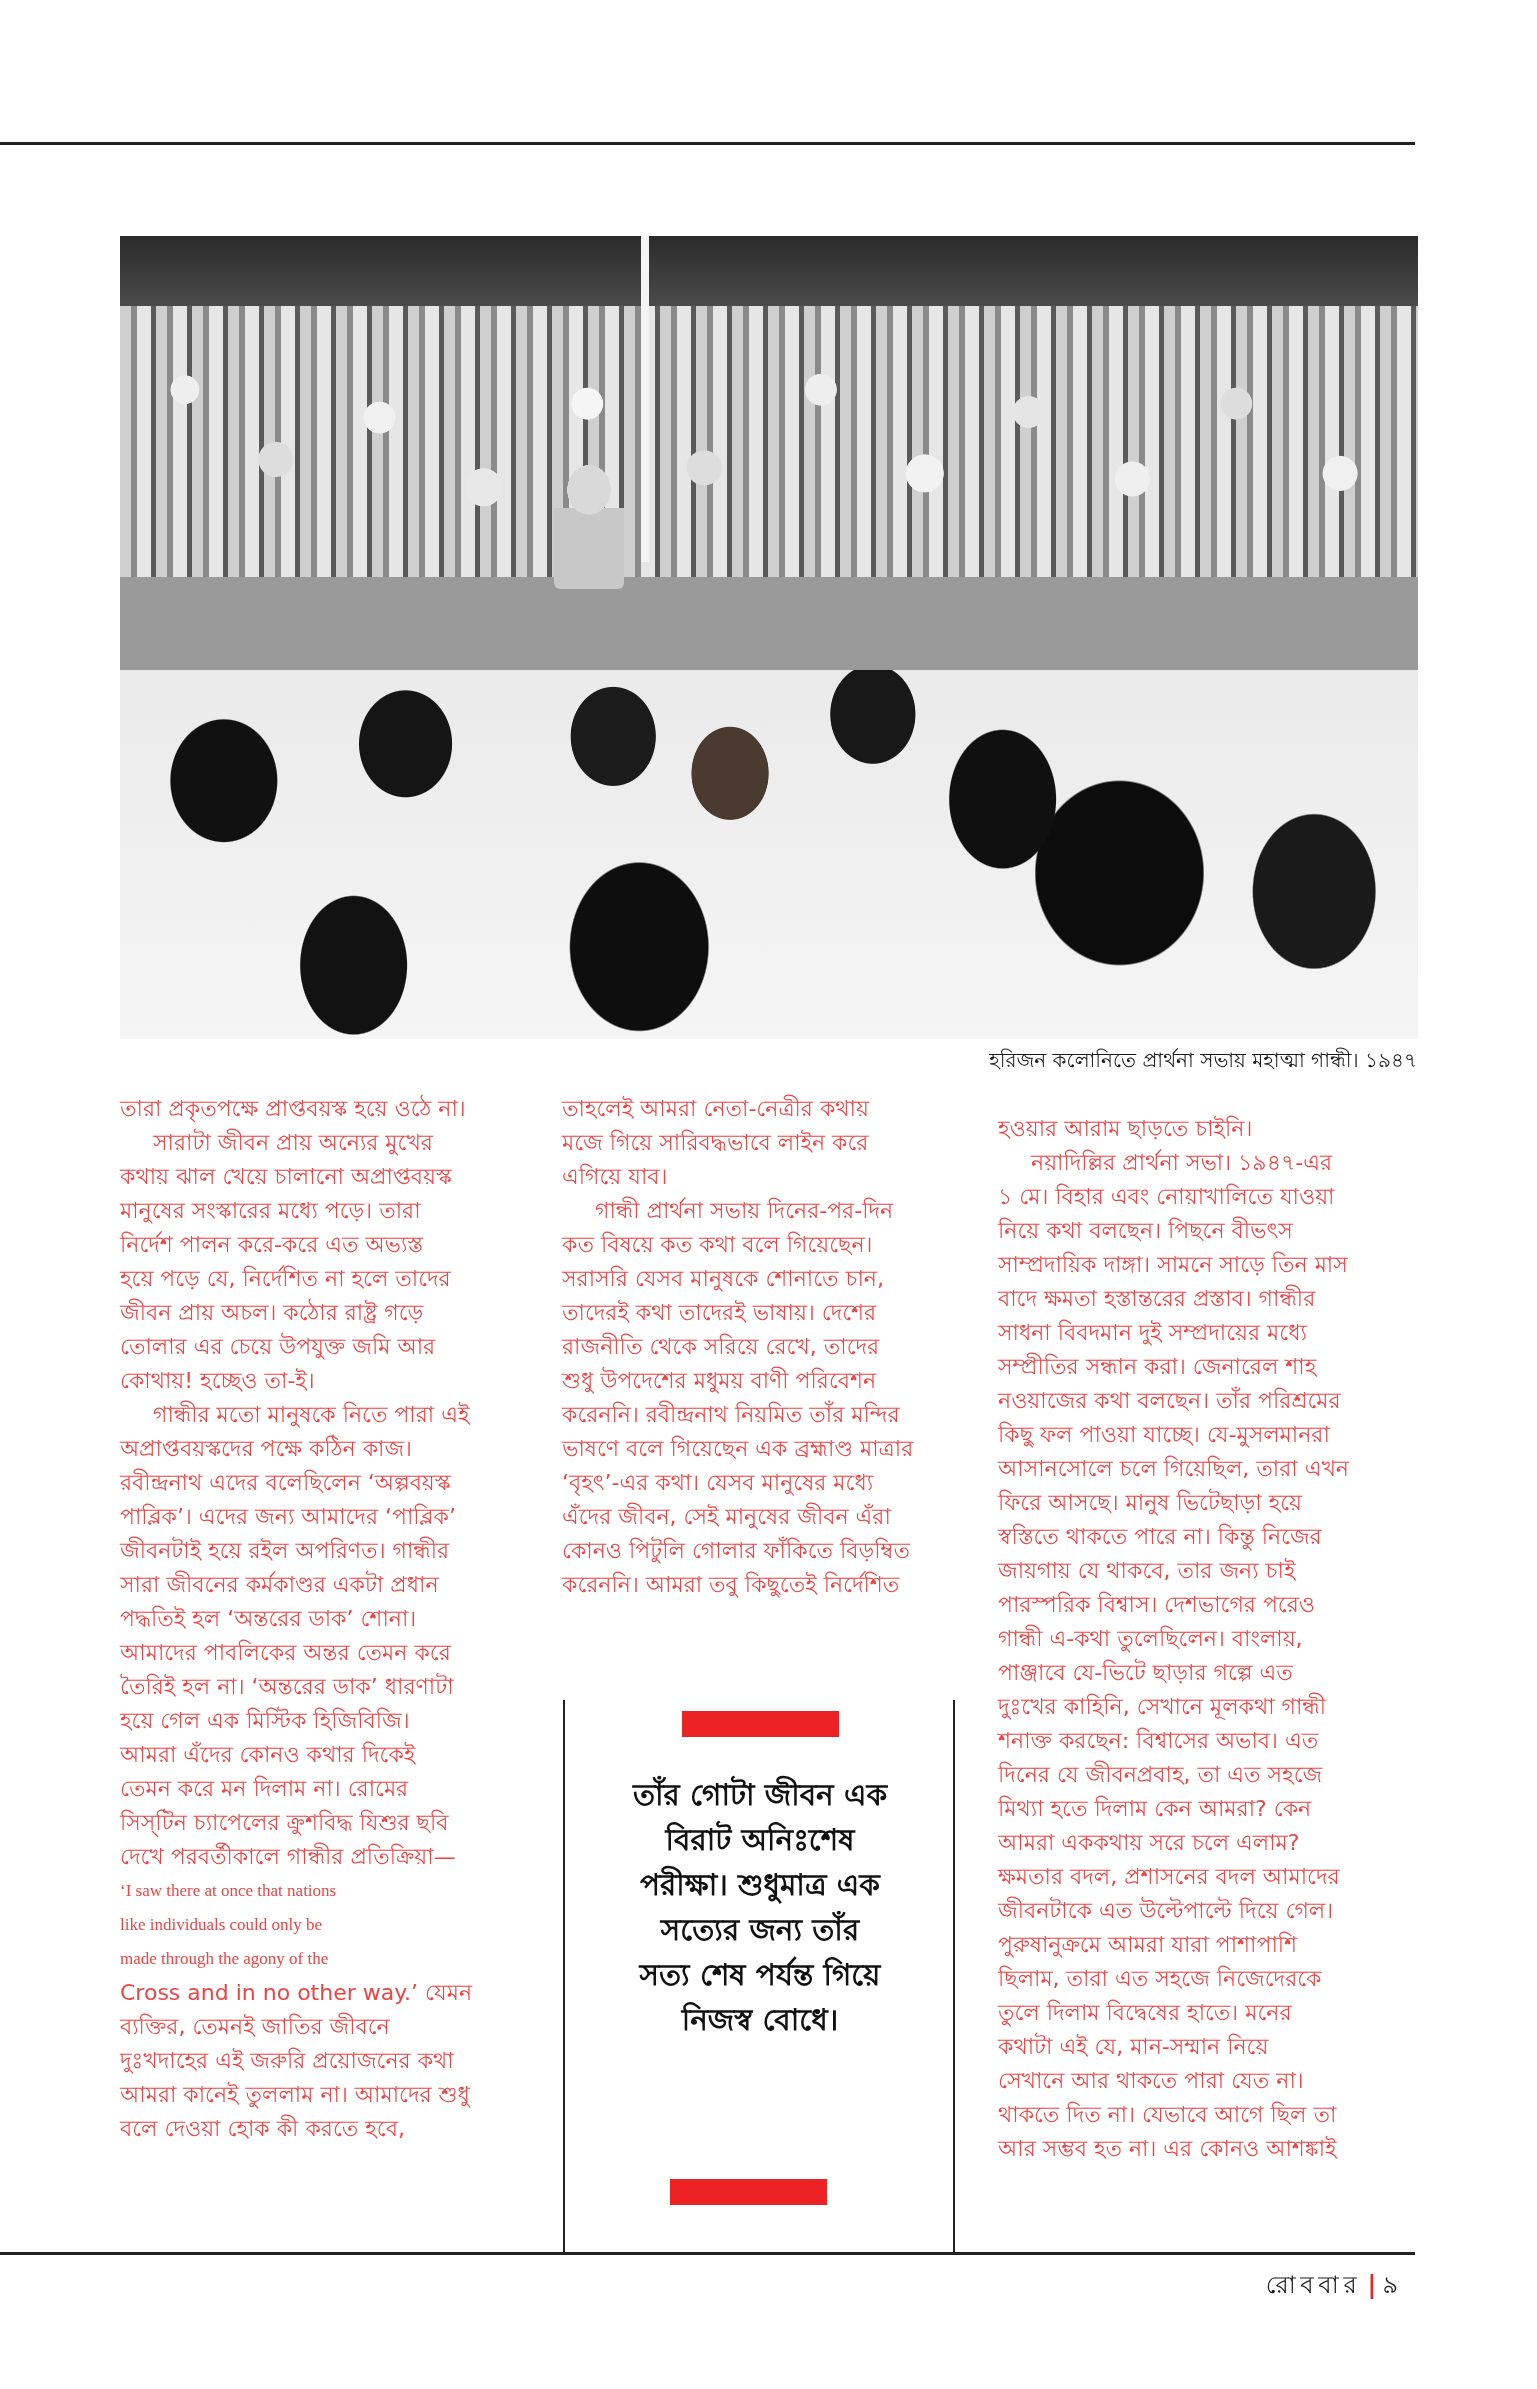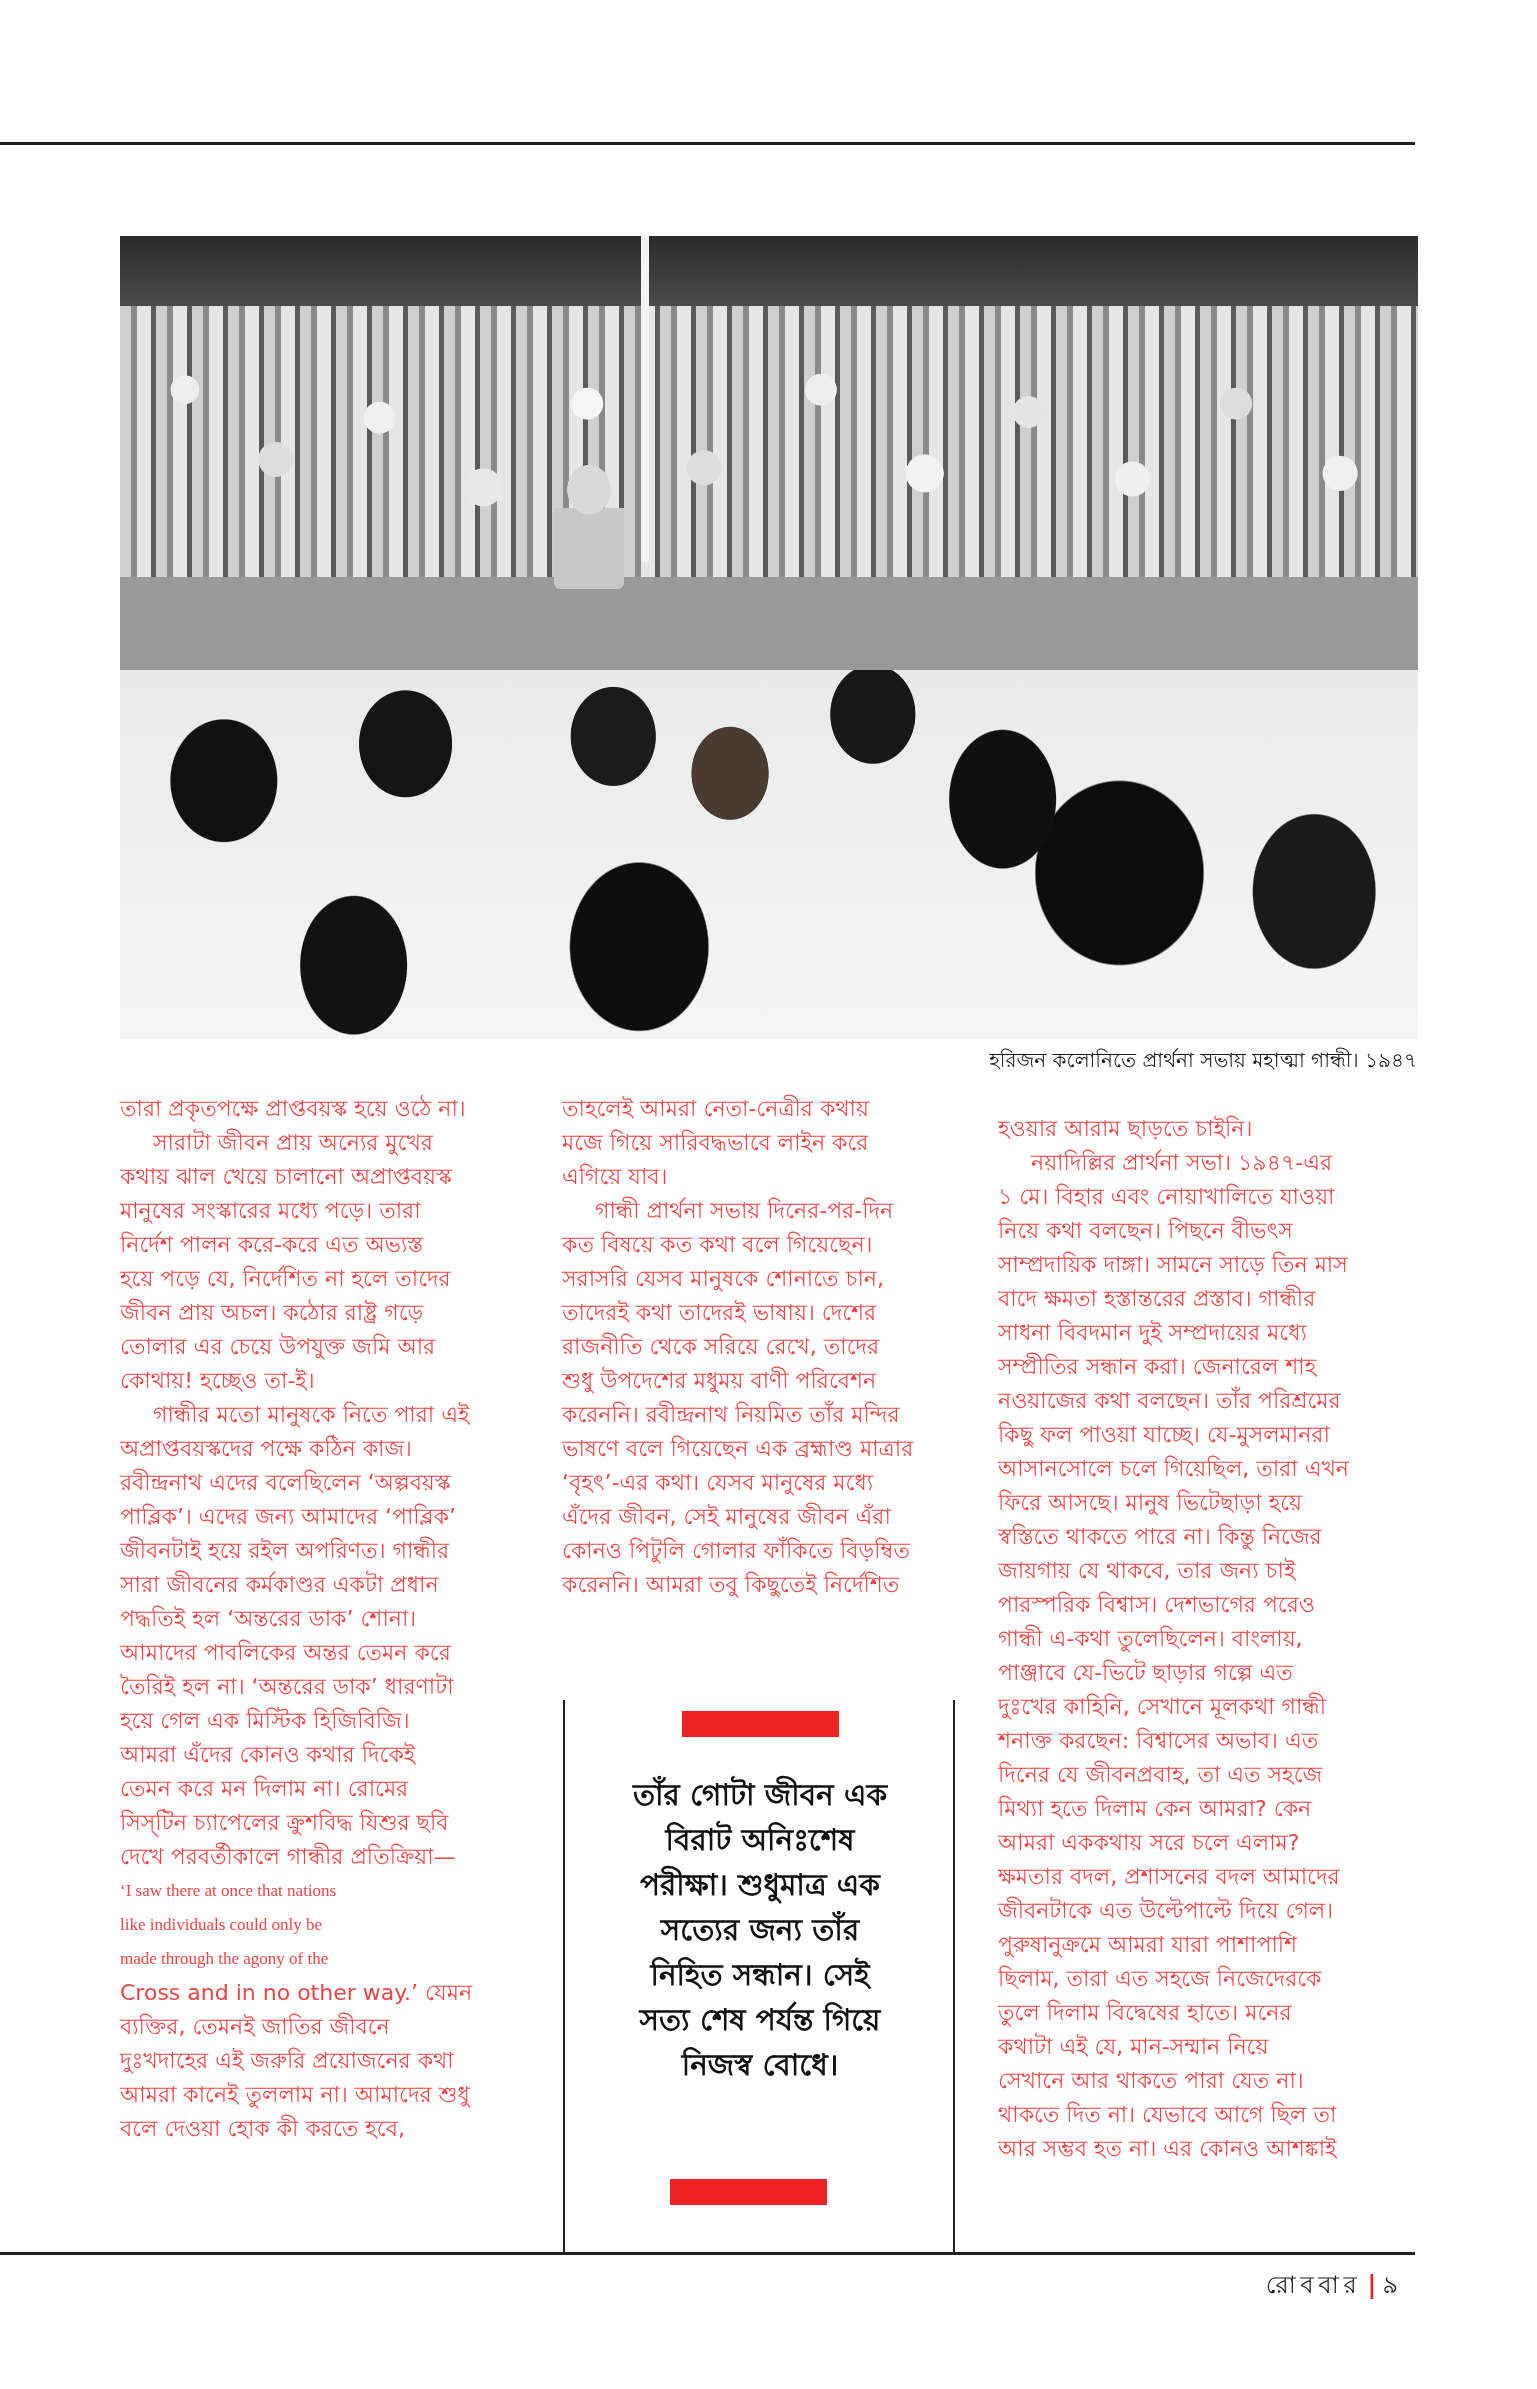--- a/index.html
+++ b/index.html
@@ -192,21 +192,20 @@
 
 <div class="vline l"></div>
 <div class="vline r"></div>
 
 <div class="pull-bar top" style="background: rgb(237, 34, 36);"></div>
 <div class="pullquote">
     <span class="pl">তাঁর গোটা জীবন এক</span>
     <span class="pl">বিরাট অনিঃশেষ</span>
     <span class="pl">পরীক্ষা। শুধুমাত্র এক</span>
     <span class="pl">সত্যের জন্য তাঁর</span>
-    <span class="pl">নিহিত সন্ধান। সেই</span>
     <span class="pl">সত্য শেষ পর্যন্ত গিয়ে</span>
     <span class="pl">নিজস্ব বোধে।</span>
   </div>
 <div class="pull-bar bottom" style="background: rgb(237, 34, 36);"></div>
 
 <div class="rule-bottom"></div>
 
 <div class="footer">
   <span class="pub">রোববার</span><span class="sep">|</span><span>৯</span>
 </div>

